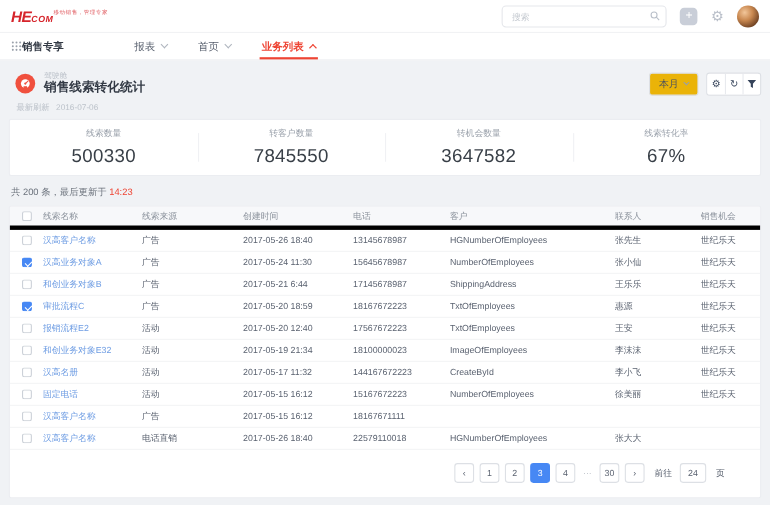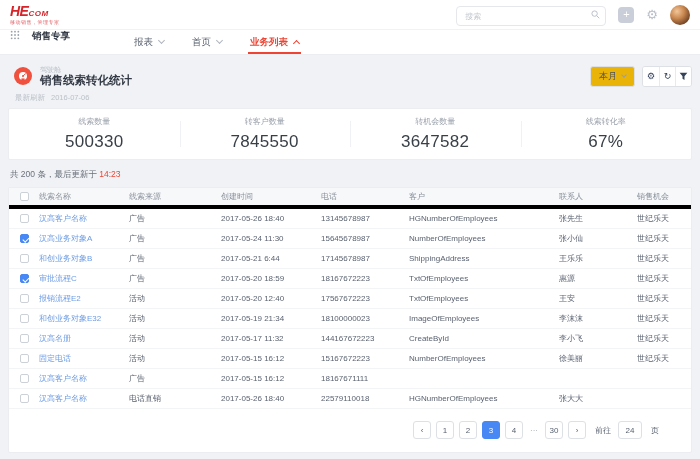--- a/index.html
+++ b/index.html
@@ -7,41 +7,41 @@
     --bg:#f0f2f5; --card-border:#ebedf1; --text-dark:#333a45; --text-med:#5a6270;
     --text-light:#9aa1ab; --text-faint:#bcc2ca; --row-border:#f3f4f6;
   }
   *{box-sizing:border-box;margin:0;padding:0;font-family:"Liberation Sans","DejaVu Sans",sans-serif;}
   html,body{width:700px;height:459px;overflow:hidden;background:var(--bg);}
   button{cursor:pointer;}
 
   
   .topbar{height:30px;background:#fff;display:flex;align-items:center;justify-content:space-between;
     padding:0 10px;border-bottom:1px solid #f1f2f4;}
-  .logo{display:flex;flex-direction:column;line-height:1;}
+  .logo{display:flex;flex-direction:row;line-height:1;}
   .logo-line{display:flex;align-items:baseline;color:var(--logo-red);font-weight:bold;font-style:italic;}
   .logo-he{font-size:14px;letter-spacing:-.5px;}
   .logo-com{font-size:8px;letter-spacing:.5px;}
   .logo-tag{font-size:5px;color:var(--logo-red);opacity:.75;margin-top:2px;letter-spacing:.5px;}
   .topbar-right{display:flex;align-items:center;gap:12px;}
   .search{position:relative;width:150px;height:20px;}
   .search input{width:100%;height:100%;border:1px solid #e5e7eb;border-radius:4px;font-size:8px;
     color:var(--text-med);padding:0 20px 0 8px;outline:none;background:#fff;}
   .search input::placeholder{color:#c3c8cf;}
   .search .mag{position:absolute;right:6px;top:5px;}
   .plus-btn{width:16px;height:16px;border:none;background:#c9ced8;border-radius:4px;color:#fff;
     font-size:11px;line-height:15px;text-align:center;padding:0;}
   .gear-top{color:#b9bfc9;font-size:13px;line-height:1;cursor:pointer;}
   .avatar{width:20px;height:20px;border-radius:50%;cursor:pointer;
     background:radial-gradient(circle at 35% 32%,#f2c69a 0%,#c98850 38%,#7a4a28 72%,#3f2817 100%);}
 
   
   .navbar{height:25px;background:#fff;display:flex;align-items:stretch;padding:0 10px;
     border-bottom:1px solid #ebedf0;}
-  .nav-left{display:flex;gap:12px;}
+  .nav-left{display:flex;align-items:center;gap:0;}
   .workspace{font-size:9.5px;color:var(--text-dark);font-weight:bold;}
   .tabs{display:flex;margin-left:50px;}
   .tab{position:relative;display:flex;align-items:center;padding:0 14px;font-size:9.5px;
     color:var(--text-med);cursor:pointer;}
   .tab .chev{width:5px;height:5px;border-right:1px solid #b0b6bf;border-bottom:1px solid #b0b6bf;
     transform:rotate(45deg);margin:-3px 0 0 6px;}
   .tab.active{color:var(--accent-red);font-weight:bold;}
   .tab.active .chev{border-color:var(--accent-red);transform:rotate(-135deg);margin-top:3px;}
   .tab.active::after{content:'';position:absolute;left:12px;right:12px;bottom:0;height:2px;
     background:var(--accent-red);}

